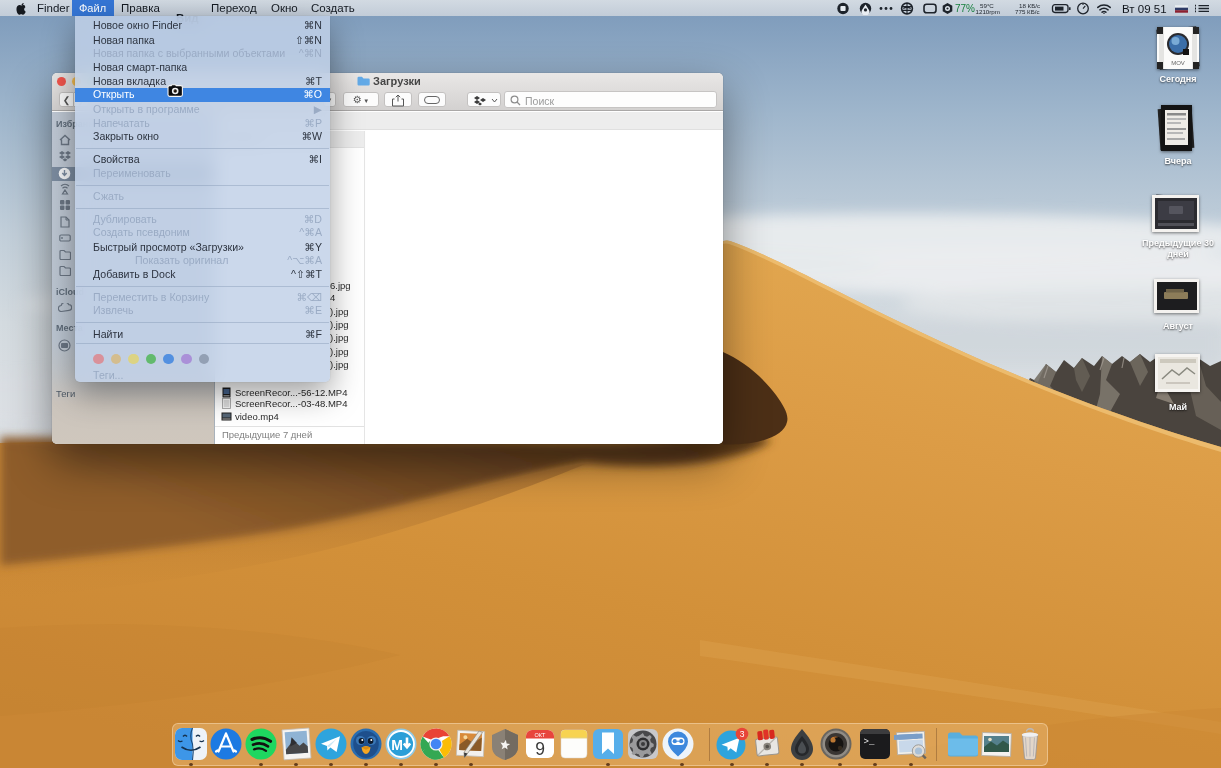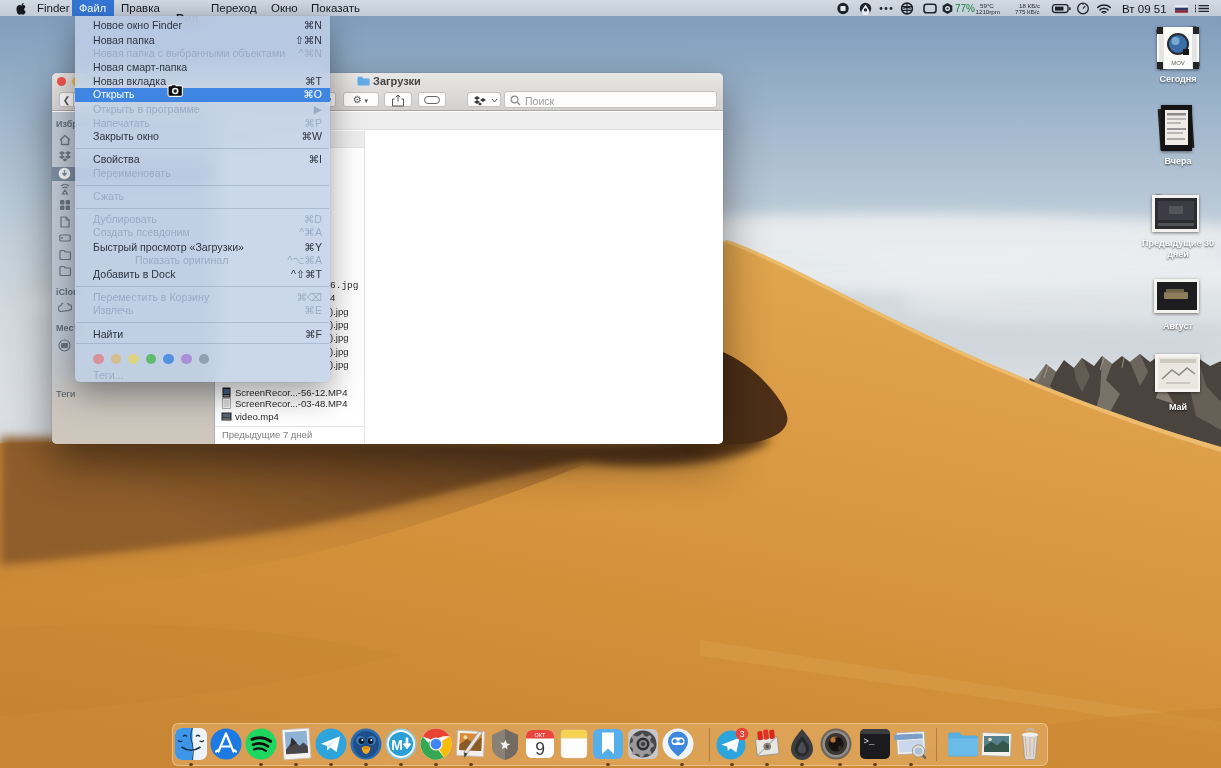--- a/index.html
+++ b/index.html
@@ -78,21 +78,21 @@
 <svg class="abs" style="left:16px;top:2.5px;" width="11" height="12" viewBox="0 0 170 200">
 <path fill="#15191f" d="M150,69 c-1,1-21,12-21,37 c0,29 25,39 26,39 c0,1-4,14-13,27 c-8,12-17,24-30,24 c-13,0-17-8-32-8 c-15,0-20,8-32,8 c-13,0-22-13-30-25 C8,153,1,125,1,99 C1,57,28,35,55,35 c13,0,24,9,32,9 c8,0,20-9,35-9 C127,35,142,36,150,69 Z M112,28 c7-8,11-19,10-28 c-9,0-20,6-27,14 c-6,7-11,18-10,28 C95,43,105,36,112,28 Z"></path>
     </svg>
 <div class="abs" style="left:72px;top:0;width:42px;height:16px;background:#3576d6;"></div>
 <div class="abs" style="left:79px;top:1.5px;font-size:11px;color:#fff;">Файл</div>
 <div class="abs" style="left:37px;top:1.5px;font-size:11.5px;color:#141a22;font-weight:normal;">Finder</div>
 <div class="abs" style="left:121px;top:1.5px;font-size:11.5px;color:#141a22;">Правка</div>
 <div class="abs" style="left:176px;top:12px;font-size:11.5px;color:#141a22;font-weight:bold;">Вид</div>
 <div class="abs" style="left:211px;top:1.5px;font-size:11.5px;color:#141a22;">Переход</div>
 <div class="abs" style="left:271px;top:1.5px;font-size:11.5px;color:#141a22;">Окно</div>
-<div class="abs" style="left:311px;top:1.5px;font-size:11.5px;color:#141a22;">Показать</div>
+<div class="abs" style="left:311px;top:1.5px;font-size:11.5px;color:#141a22;">Создать</div>
 <svg class="abs" style="left:836px;top:2px;" width="375" height="13" viewBox="0 0 375 13">
 <g fill="#1d232b">
 <circle cx="7" cy="6.5" r="5.7"></circle>
         <rect x="4.4" y="3.9" width="5.2" height="5.2" rx="1" fill="#e8edf2"></rect>
 <circle cx="29.5" cy="6.5" r="5.7"></circle>
         <path d="M29.5,2.5 L32.7,7.4 A3.9,3.9 0 1 1 26.3,7.4 Z" fill="#e8edf2"></path>
         <circle cx="29.5" cy="7.9" r="1.6" fill="#1d232b"></circle>
 <circle cx="45" cy="6.5" r="1.4"></circle>
         <circle cx="50" cy="6.5" r="1.4"></circle>
         <circle cx="55" cy="6.5" r="1.4"></circle>
@@ -211,21 +211,21 @@
       </svg>
 <div class="abs" style="left:4px;top:250px;font-size:9px;color:#5e6b79;font-weight:bold;">Места</div>
 <svg class="abs" style="left:6px;top:266px;" width="13" height="13" viewBox="0 0 13 13">
         <circle cx="6.5" cy="6.5" r="5.5" fill="none" stroke="#6b7684" stroke-width="1.2"></circle>
         <rect x="3" y="4" width="7" height="5" rx="1" fill="#6b7684"></rect>
       </svg>
 <div class="abs" style="left:4px;top:315px;font-size:9.5px;color:#4e5a66;">Теги</div>
 <div class="abs" style="left:163px;top:58px;width:149px;height:17px;background:#ededed;border-bottom:1px solid #e2e2e2;"></div>
 <div class="abs" style="left:170px;top:61px;font-size:9.5px;color:#808080;">Сегодня</div>
 <div class="abs" style="left:312px;top:58px;width:1px;height:313px;background:#e5e5e5;"></div>
-<div class="abs" style="left:278px;top:207px;font-size:9.5px;color:#2b2b2b;font-family:Liberation Mono, monospace;">6.jpg</div>
+<div class="abs" style="left:278px;top:207px;font-size:9.5px;color:#2b2b2b;">6.jpg</div>
 <div class="abs" style="left:278px;top:219px;font-size:9.5px;color:#2b2b2b;">4</div>
 <div class="abs" style="left:278px;top:233px;font-size:9.5px;color:#2b2b2b;">).jpg</div>
 <div class="abs" style="left:278px;top:246px;font-size:9.5px;color:#2b2b2b;">).jpg</div>
 <div class="abs" style="left:278px;top:259px;font-size:9.5px;color:#2b2b2b;">).jpg</div>
 <div class="abs" style="left:278px;top:273px;font-size:9.5px;color:#2b2b2b;">).jpg</div>
 <div class="abs" style="left:278px;top:286px;font-size:9.5px;color:#2b2b2b;">).jpg</div>
 <svg class="abs" style="left:170px;top:314px;" width="9" height="11" viewBox="0 0 9 11">
         <rect x="0.5" y="0.5" width="8" height="10" fill="#1a1a1a"></rect>
         <rect x="1.5" y="2" width="6" height="5" fill="#44618a"></rect>
         <rect x="1.5" y="8" width="6" height="1.5" fill="#888"></rect>

